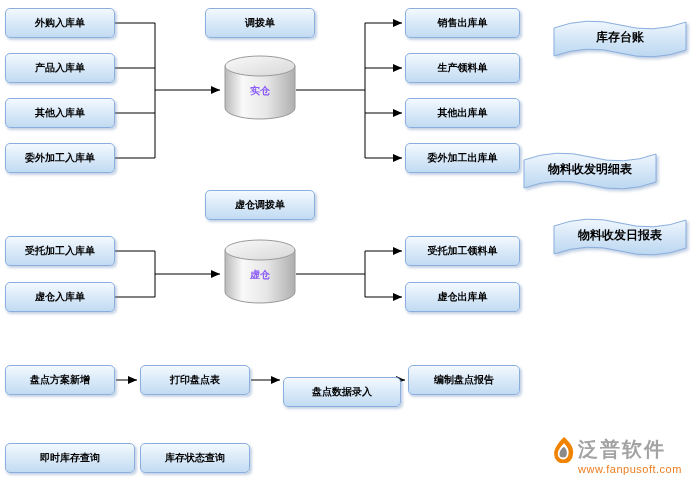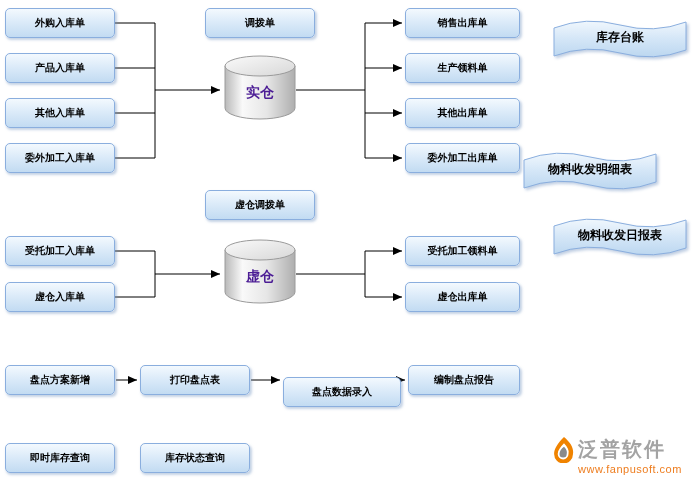--- a/index.html
+++ b/index.html
@@ -12,21 +12,21 @@
     position:absolute;height:30px;box-sizing:border-box;z-index:2;
     border:1px solid #8aaede;border-radius:5px;
     background:linear-gradient(180deg,#f3f9fe 0%,#dcebf9 45%,#c2dbf2 100%);
     box-shadow:1.5px 2px 2.5px rgba(110,145,190,0.40);
     display:flex;align-items:center;justify-content:center;
     font-size:10px;font-weight:bold;color:#000;white-space:nowrap;
   }
   .cylinder{position:absolute;width:76px;height:68px;z-index:2;}
   .cyl-label{
     position:absolute;left:0;right:0;top:30px;text-align:center;
-    font-size:14px;font-weight:bold;color:#4c1d95;
+    font-size:10px;font-weight:bold;color:#8b5cf6;
   }
   .wave{position:absolute;width:140px;height:46px;z-index:2;text-decoration:underline;}
   .wave svg path{
     fill:url(#waveGrad);stroke:#8aaede;stroke-width:1;
   }
   .wave svg{filter:drop-shadow(2px 2px 1.5px rgba(110,145,190,0.45));}
   .wave-label{
     position:absolute;left:0;right:0;top:0;bottom:4px;
     display:flex;align-items:center;justify-content:center;
     font-size:12px;font-weight:bold;color:#000;
@@ -143,21 +143,21 @@
   </div>
 
   <div class="box" style="left:405px;top:236px;width:115px">受托加工领料单</div>
   <div class="box" style="left:405px;top:282px;width:115px">虚仓出库单</div>
 
   <div class="box" style="left:5px;top:365px;width:110px">盘点方案新增</div>
   <div class="box" style="left:140px;top:365px;width:110px">打印盘点表</div>
   <div class="box" style="left:283px;top:377px;width:118px">盘点数据录入</div>
   <div class="box" style="left:408px;top:365px;width:112px">编制盘点报告</div>
 
-  <div class="box" style="left:5px;top:443px;width:110px">即时库存查询</div>
+  <div class="box" style="left:5px;top:443px;width:130px">即时库存查询</div>
   <div class="box" style="left:140px;top:443px;width:110px">库存状态查询</div>
 
   <div class="brand" style="left:552px;top:436px">
     <div class="brand-row">
       <svg class="flame" width="24" height="27" viewBox="0 0 26 30">
         <path d="M13,1 C20,7 24,13 23,20 A10.5,10.5 0 0 1 2,20 C2,14 6,8 13,1" fill="#f08300"></path>
         <path d="M13,8 C17,12 19,16 18,20 A6,6 0 0 1 6,20 C6,16 9,12 13,8" fill="#ffffff"></path>
         <path d="M13,12 C15,14 17,17 16,20 A4,4 0 0 1 8,20 C8,17 10,14 13,12" fill="#8a8a8a"></path>
       </svg>
       <span class="brand-name">泛普软件</span>

